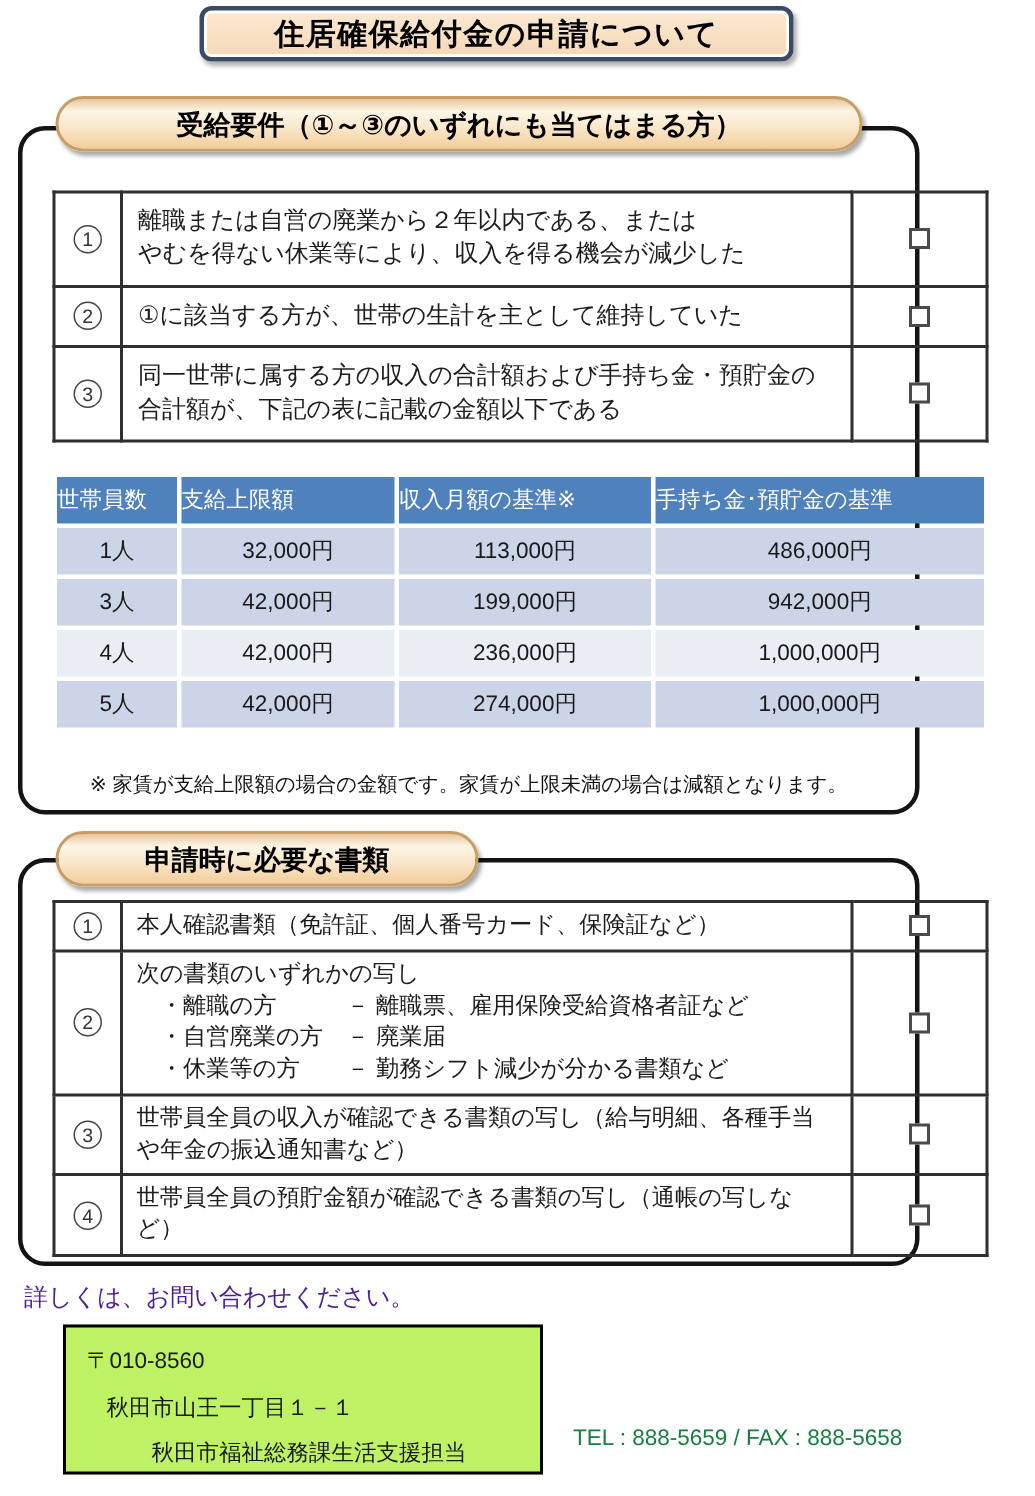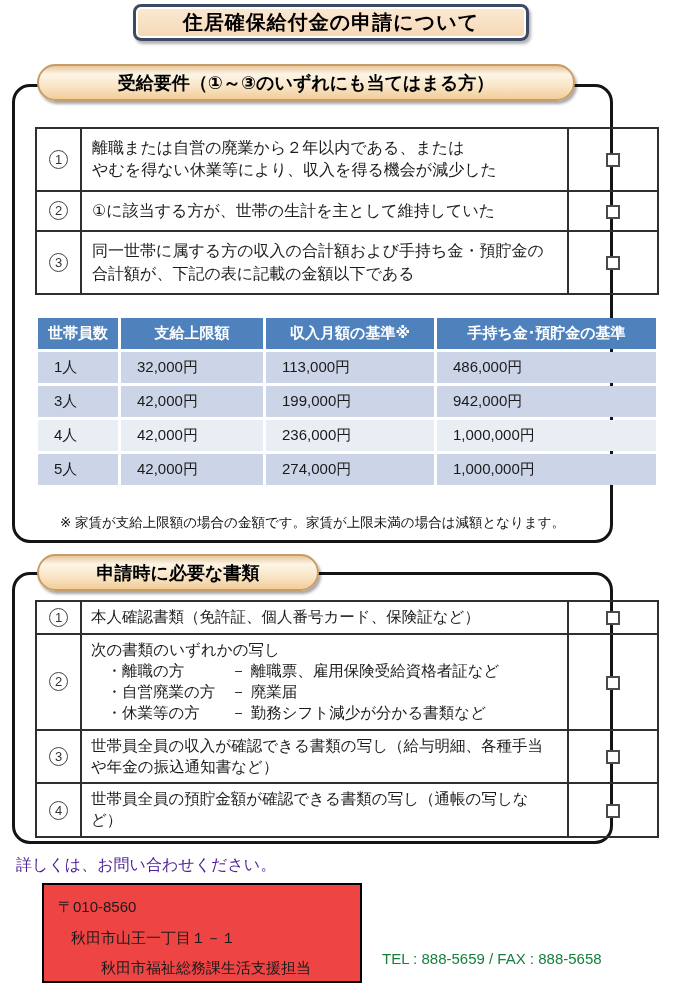--- a/index.html
+++ b/index.html
@@ -61,35 +61,35 @@
     display:inline-block; width:14px; height:14px;
     border:2px solid #4a4a4a; background:#fff; vertical-align:middle;
   }
 
   
   .benefit {
     position:absolute; left:20px; top:228px; width:624px;
     border-collapse:separate; border-spacing:3px; table-layout:fixed;
   }
   .benefit th {
-    background:#4f81bd; color:#fff; font-size:15px; font-weight:bold;
-    padding:6px 0; text-align:center;
-  }
-  .benefit td { font-size:15px; padding:6px 16px; text-align:left; color:#1a1a1a; }
+    background:#4f81bd; color:#fff; font-size:15px; font-weight:normal;
+    padding:6px 0; text-align:left;
+  }
+  .benefit td { font-size:15px; padding:6px 4px; text-align:center; color:#1a1a1a; }
   .row-dark td  { background:#ccd5e7; }
   .row-light td { background:#e9edf4; }
 
   .footnote {
     position:absolute; left:0; top:427px; width:100%;
     text-align:center; font-size:13.5px; color:#111;
   }
 
   
   .contact-lead { position:absolute; left:16px; top:855px; font-size:16px; color:#4c1d95; }
-  .address-box  { position:absolute; left:42px; top:883px; width:320px; height:100px; border:2px solid #000; background:#ef4444; }
+  .address-box  { position:absolute; left:42px; top:883px; width:320px; height:100px; border:2px solid #000; background:#bef264; }
   .addr-postal { position:absolute; left:14px; top:13px;  font-size:15px; }
   .addr-street { position:absolute; left:27px; top:44px;  font-size:15px;font-family:Liberation Mono, monospace; }
   .addr-office { position:absolute; left:57px; top:74px;  font-size:15px; }
   .telfax { position:absolute; left:382px; top:950px; font-size:15px; color:#15803d; }
 </style>
 </head>
 <body>
 
 <div class="title-box">
   <span>住居確保給付金の申請について</span>

